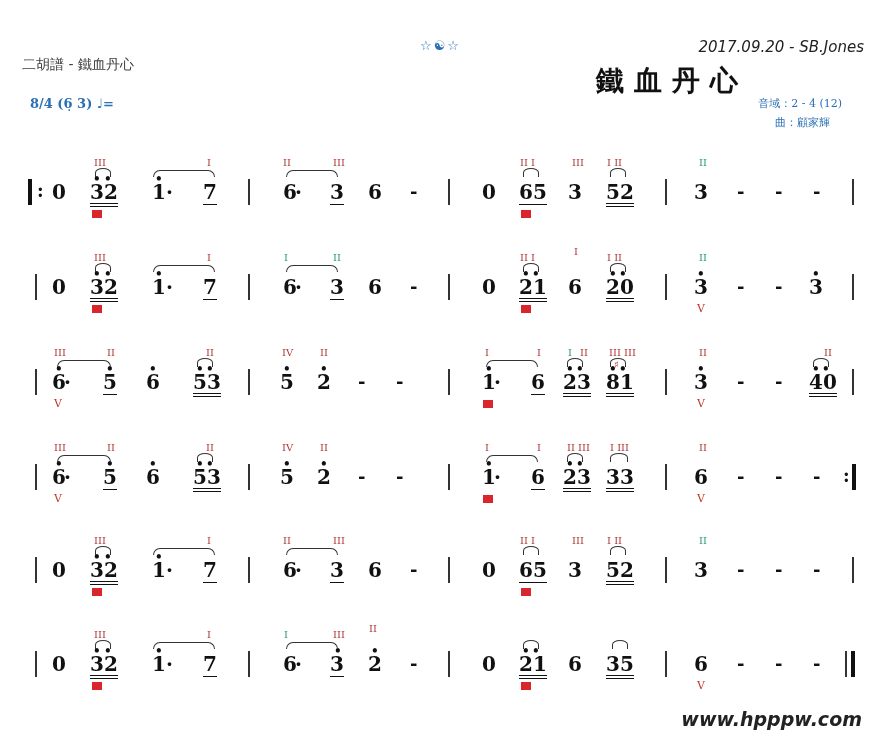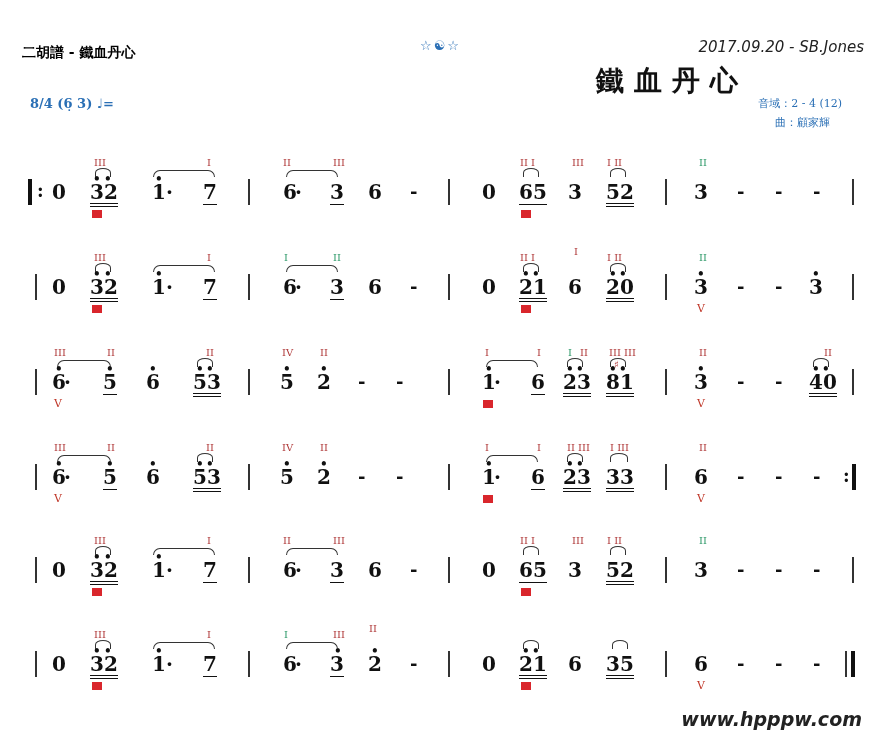--- a/index.html
+++ b/index.html
@@ -1,19 +1,19 @@
 <!DOCTYPE html>
 <html><head>
 <meta charset="utf-8">
 <style>
   html, body { margin:0; padding:0; background:#ffffff; }
   body { width:888px; height:739px; position:relative; overflow:hidden;
          font-family:"DejaVu Serif", serif; color:#111; }
   .abs { position:absolute; }
-  .hdr-left { left:22px; top:44px; font-size:14px; font-weight:bold; color:#000000; font-family:"DejaVu Sans", sans-serif; }
+  .hdr-left { left:22px; top:56px; font-size:14px; font-weight:normal; color:#404040; font-family:"DejaVu Sans", sans-serif; }
   .hdr-right { right:24px; top:38px; font-size:15px; font-style:italic; color:#222; font-family:"DejaVu Sans", sans-serif; }
   .emblem { left:420px; top:38px; font-size:13px; color:#2a6fb5; letter-spacing:2px; }
   .title { left:0; width:748px; top:62px; text-align:right; font-size:28px; font-weight:bold; letter-spacing:10px; color:#111; font-family:"DejaVu Serif", serif; }
   .meter { left:30px; top:96px; font-size:13px; color:#2a6fb5; font-weight:bold; font-family:"DejaVu Serif", serif; }
   .range { right:46px; top:96px; font-size:11px; color:#2a6fb5; font-family:"DejaVu Serif", serif; }
   .composer { right:58px; top:115px; font-size:11px; color:#2a6fb5; font-family:"DejaVu Serif", serif; }
   .watermark { right:26px; top:708px; font-size:19px; font-style:italic; font-weight:bold; color:#222; font-family:"DejaVu Sans", sans-serif; }
 
   .bar { position:absolute; width:2px; height:26px; background:#333; }
   .bar.thick { width:4px; background:#111; }

